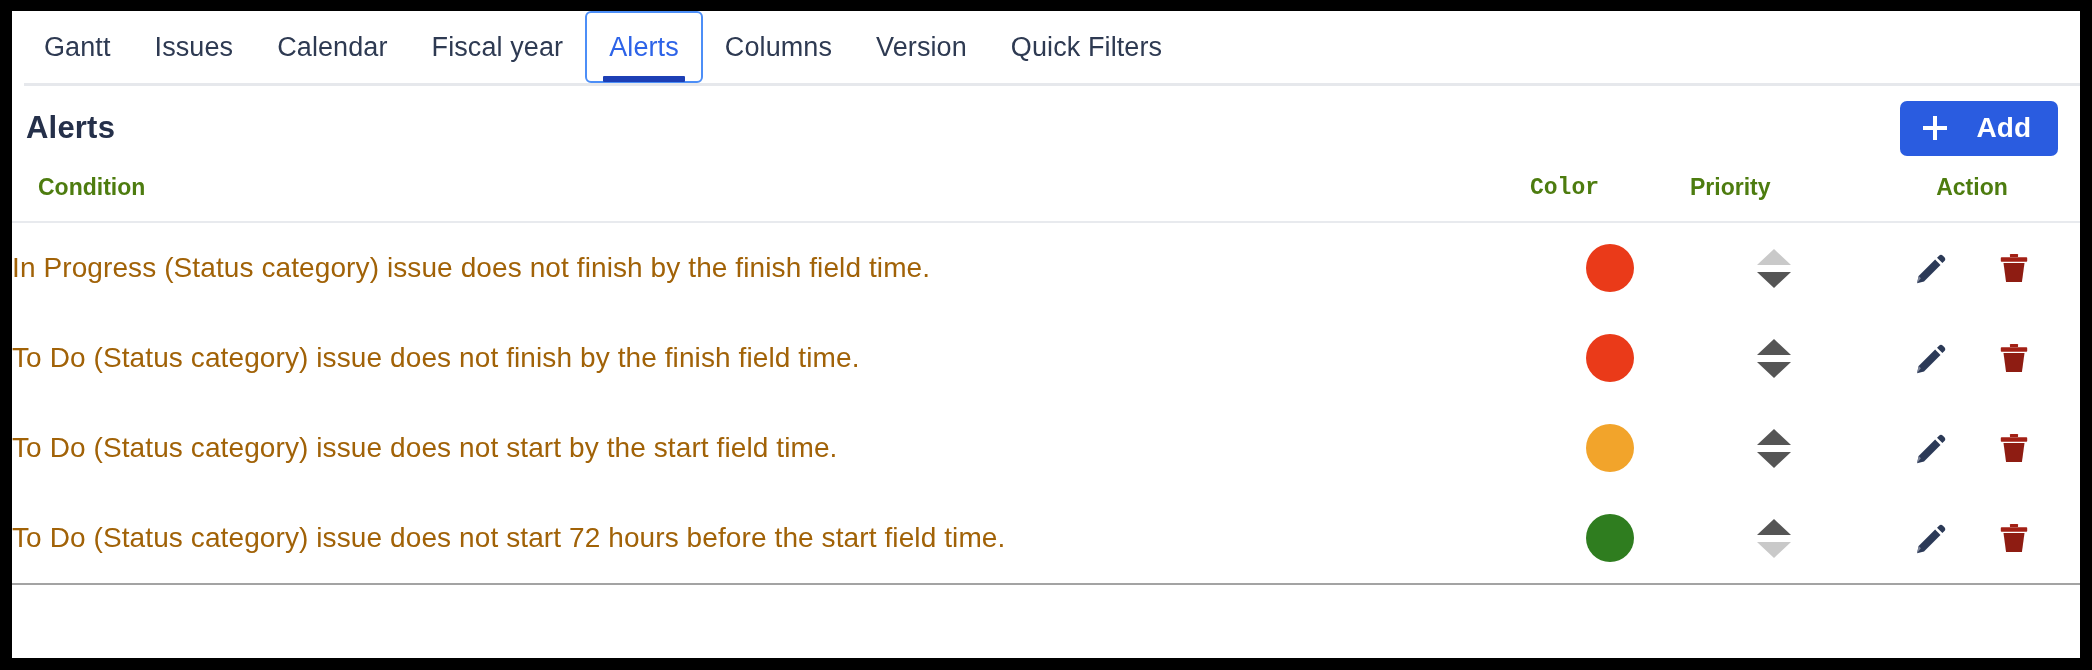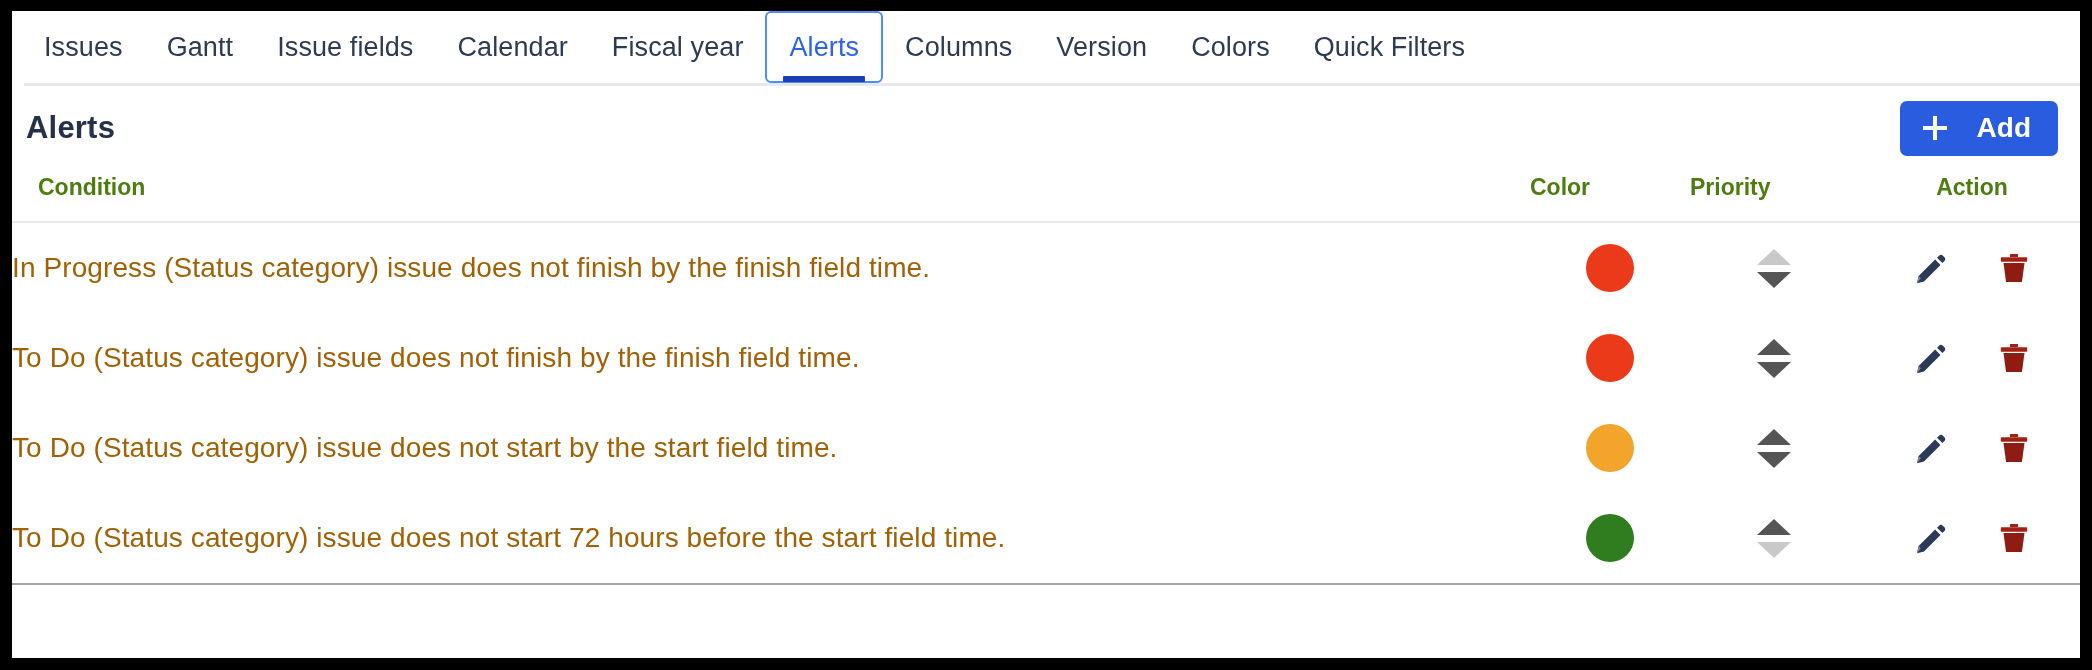--- a/index.html
+++ b/index.html
@@ -134,21 +134,21 @@
   }
   .alerts-table th {
     font-size: 23px;
     font-weight: bold;
     color: #4d7c0f;
     text-align: left;
     padding: 10px 0 20px 0;
     border-bottom: 2px solid #e8eaee;
   }
   .col-condition { width: 1492px; padding-left: 26px !important; }
-  .col-color     { width: 160px; text-align: center; }
+  .col-color     { width: 160px; text-align: center; font-family: Liberation Mono, monospace; }
   .col-priority  { width: 168px; text-align: left; }
   .col-action    { width: 228px; text-align: center !important; }
 
   .alerts-table td {
     padding: 0;
     height: 90px;
     vertical-align: middle;
   }
   tr[data-name="table-row"]:last-child td {
     border-bottom: 2px solid #a3a3a3;
@@ -204,47 +204,41 @@
   }
 </style>
 </head>
 <body>
 
 <div class="screen-frame" data-name="screenshot-frame">
   <div class="app-panel" data-name="alerts-settings-panel">
 
     <div class="tabbar" data-name="settings-tab-bar">
       <div class="tabbar-underline" data-name="tab-bar-divider"></div>
+      <div class="tab" data-name="tab-gantt">
+          <span data-name="tab-label">Gantt</span>
+        </div>
       <div class="tab" data-name="tab-issues">
           <span data-name="tab-label">Issues</span>
-        </div>
-      <div class="tab" data-name="tab-gantt">
-          <span data-name="tab-label">Gantt</span>
-        </div>
-      <div class="tab" data-name="tab-issue-fields">
-          <span data-name="tab-label">Issue fields</span>
         </div>
       <div class="tab" data-name="tab-calendar">
           <span data-name="tab-label">Calendar</span>
         </div>
       <div class="tab" data-name="tab-fiscal-year">
           <span data-name="tab-label">Fiscal year</span>
         </div>
       <div class="tab active" data-name="tab-alerts">
         <span data-name="tab-label">Alerts</span>
         <span class="tab-indicator" data-name="active-tab-indicator"></span>
       </div>
       <div class="tab" data-name="tab-columns">
           <span data-name="tab-label">Columns</span>
         </div>
       <div class="tab" data-name="tab-version">
           <span data-name="tab-label">Version</span>
-        </div>
-      <div class="tab" data-name="tab-colors">
-          <span data-name="tab-label">Colors</span>
         </div>
       <div class="tab" data-name="tab-quick-filters">
           <span data-name="tab-label">Quick Filters</span>
         </div>
     </div>
 
     <div class="page-header" data-name="page-header">
       <div class="page-title" data-name="page-title">Alerts</div>
       <button class="add-button" data-name="add-alert-button">
         <span class="plus-glyph" data-name="plus-icon"></span>

